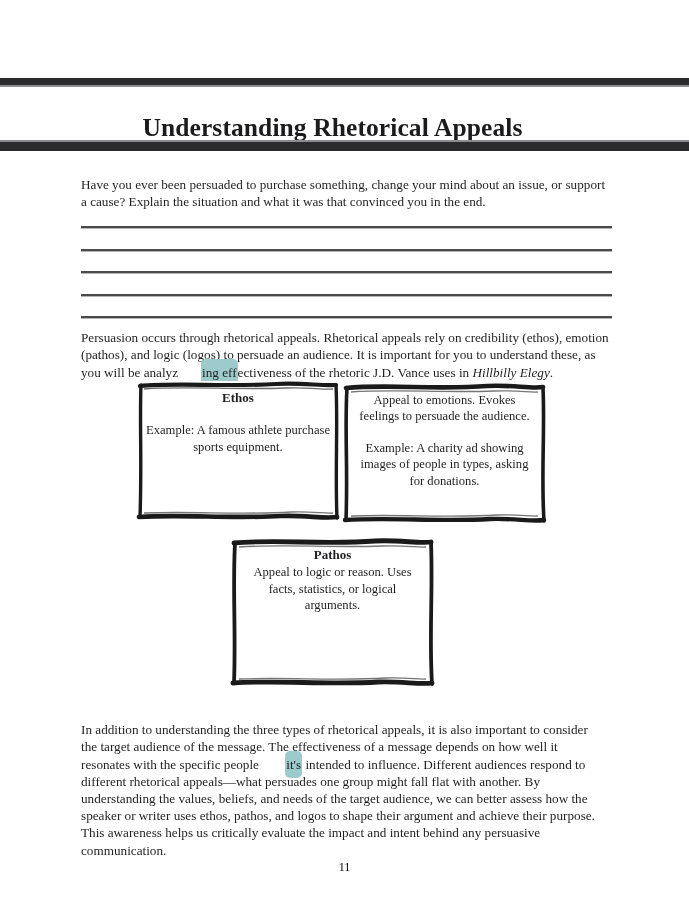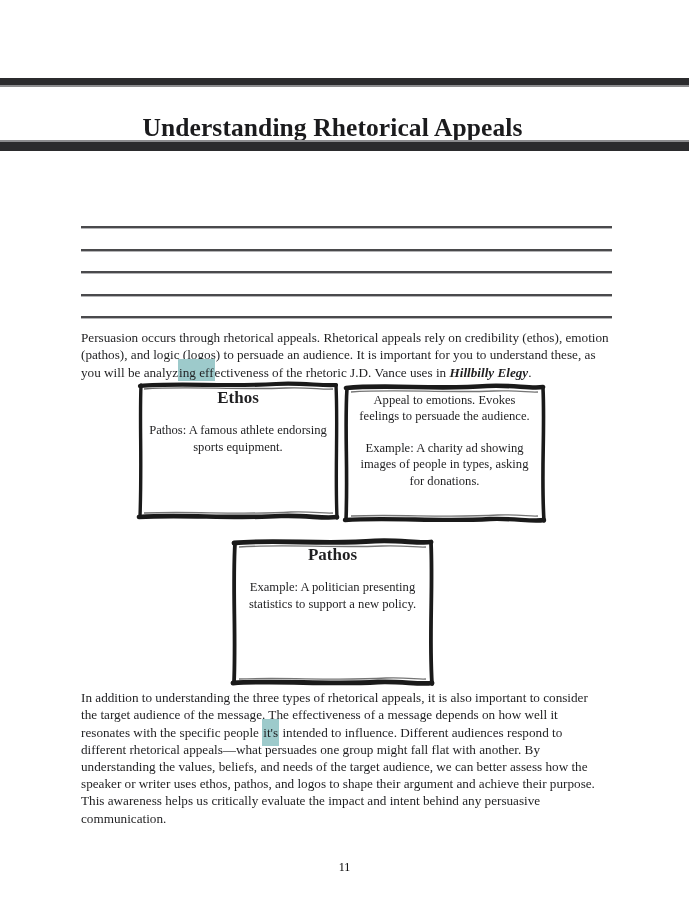--- a/index.html
+++ b/index.html
@@ -69,30 +69,31 @@
     position: absolute;
     left: 81px;
     width: 530px;
     font-size: 13.2px;
     line-height: 17.2px;
     text-align: left;
     color: #1f1f21;
   }
   .para-intro { top: 163px; }
   .para-persuasion { top: 316px; width: 531px; }
-  .para-closing { top: 676px; width: 523px; }
+  .para-closing { top: 708px; width: 523px; }
 
   .hl {
     background: #9dcacb;
-    border-radius: 0;
+    border-radius: 5px;
     padding: 6px 1px;
     box-decoration-break: clone;
+    margin-left: 23px;
     -webkit-box-decoration-break: clone;
   }
-  .ital { font-style: italic; font-weight: bold; }
+  .ital { font-style: italic; }
 
   
   .lines {
     position: absolute;
     left: 81px;
     top: 206px;
     width: 531px;
   }
   .wline {
     position: relative;
@@ -126,21 +127,21 @@
     right: 10px;
     top: 9px;
     bottom: 9px;
     text-align: center;
     font-size: 12.6px;
     line-height: 16.4px;
     color: #1f1f21;
   }
   .appeal-heading {
     font-weight: bold;
-    font-size: 17px;
+    font-size: 13px;
     margin-bottom: 1px;
   }
   .appeal-gap { height: 15px; }
 
   .box-ethos  { left: 136px; top: 381px;  width: 204px; height: 140px; }
   .box-pathos { left: 342px; top: 383px;  width: 205px; height: 141px; }
   .box-logos  { left: 230px; top: 538px;  width: 205px; height: 149px; }
 
   
   .page-number {
@@ -157,20 +158,21 @@
 <body>
 
 <div class="page">
 
   <div class="rule-top"></div>
 
   <h1 class="doc-title">Understanding Rhetorical Appeals</h1>
 
   <div class="rule-bottom"></div>
 
+  <p class="para para-intro">Have you ever been persuaded to purchase something, change your mind about an issue, or support a cause? Explain the situation and what it was that convinced you in the end.</p>
 
   <div class="lines">
     <div class="wline"></div>
     <div class="wline"></div>
     <div class="wline"></div>
     <div class="wline"></div>
     <div class="wline"></div>
   </div>
 
   <p class="para para-persuasion"><span>Persuasion occurs through rhetorical appeals. Rhetorical appeals rely on credibility (ethos), emotion (pathos), and logic (logos) to persuade an audience. It is important for you to understand these, as you will be analyz</span><span class="hl">ing eff</span><span>ectiveness of the rhetoric J.D. Vance uses in </span><span class="ital">Hillbilly Elegy</span><span>.</span></p>
@@ -180,21 +182,21 @@
       <path d="M4,5 C40,1.5 90,6 140,3 C165,1.5 185,5 200,4" fill="none" stroke="#1a1a1a" stroke-width="4.2" stroke-linecap="round"></path>
       <path d="M5,4 C3.5,40 6,80 4,136" fill="none" stroke="#1a1a1a" stroke-width="3.4" stroke-linecap="round"></path>
       <path d="M200,4 C202,45 199,90 201,137" fill="none" stroke="#1a1a1a" stroke-width="3.4" stroke-linecap="round"></path>
       <path d="M3,136 C45,133 95,138 145,135 C170,134 188,138 201,136" fill="none" stroke="#1a1a1a" stroke-width="4.6" stroke-linecap="round"></path>
       <path d="M8,8 C50,5 100,9 150,7 C172,6 188,9 197,8" fill="none" stroke="#3a3a3a" stroke-width="1.3" opacity="0.75"></path>
       <path d="M8,132 C55,130 105,134 155,131 C175,130 190,133 197,132" fill="none" stroke="#3a3a3a" stroke-width="1.3" opacity="0.7"></path>
     </svg>
     <div class="appeal-inner">
       <div class="appeal-heading">Ethos</div>
       <div class="appeal-gap"></div>
-      <div>Pathos: A famous athlete endorsing sports equipment.</div>
+      <div>Example: A famous athlete purchase sports equipment.</div>
     </div>
   </div>
 
   <div class="appeal-box box-pathos">
     <svg class="frame" viewBox="0 0 205 141" preserveAspectRatio="none">
       <path d="M4,5 C45,1 95,7 145,3 C168,1.5 190,6 201,4" fill="none" stroke="#1a1a1a" stroke-width="4.6" stroke-linecap="round"></path>
       <path d="M5,5 C2.5,45 6,85 4,137" fill="none" stroke="#1a1a1a" stroke-width="3.6" stroke-linecap="round"></path>
       <path d="M201,5 C203,48 199,92 202,138" fill="none" stroke="#1a1a1a" stroke-width="3.6" stroke-linecap="round"></path>
       <path d="M3,137 C48,134 98,139 148,136 C172,135 190,139 202,137" fill="none" stroke="#1a1a1a" stroke-width="4.4" stroke-linecap="round"></path>
       <path d="M9,9 C52,6 102,10 152,8 C174,7 190,10 196,9" fill="none" stroke="#3a3a3a" stroke-width="1.3" opacity="0.7"></path>
@@ -211,22 +213,22 @@
     <svg class="frame" viewBox="0 0 205 149" preserveAspectRatio="none">
       <path d="M4,5 C45,1 95,7 145,3 C168,1.5 190,6 201,4" fill="none" stroke="#1a1a1a" stroke-width="4.8" stroke-linecap="round"></path>
       <path d="M5,5 C2.5,50 6,95 4,145" fill="none" stroke="#1a1a1a" stroke-width="3.8" stroke-linecap="round"></path>
       <path d="M201,5 C203,52 199,98 202,146" fill="none" stroke="#1a1a1a" stroke-width="3.8" stroke-linecap="round"></path>
       <path d="M3,145 C48,142 98,147 148,144 C172,143 190,147 202,145" fill="none" stroke="#1a1a1a" stroke-width="4.8" stroke-linecap="round"></path>
       <path d="M9,9 C52,6 102,10 152,8 C174,7 190,10 196,9" fill="none" stroke="#3a3a3a" stroke-width="1.3" opacity="0.7"></path>
       <path d="M9,141 C56,139 106,143 156,140 C176,139 190,142 196,141" fill="none" stroke="#3a3a3a" stroke-width="1.3" opacity="0.7"></path>
     </svg>
     <div class="appeal-inner">
       <div class="appeal-heading">Pathos</div>
+      <div>Appeal to logic or reason. Uses facts, statistics, or logical arguments.</div>
       <div class="appeal-gap"></div>
-      <div>Example: A politician presenting statistics to support a new policy.</div>
     </div>
   </div>
 
   <p class="para para-closing"><span>In addition to understanding the three types of rhetorical appeals, it is also important to consider the target audience of the message. The effectiveness of a message depends on how well it resonates with the specific people </span><span class="hl">it's</span><span> intended to influence. Different audiences respond to different rhetorical appeals—what persuades one group might fall flat with another. By understanding the values, beliefs, and needs of the target audience, we can better assess how the speaker or writer uses ethos, pathos, and logos to shape their argument and achieve their purpose. This awareness helps us critically evaluate the impact and intent behind any persuasive communication.</span></p>
 
   <div class="page-number">11</div>
 
 </div>
 
 </body></html>

